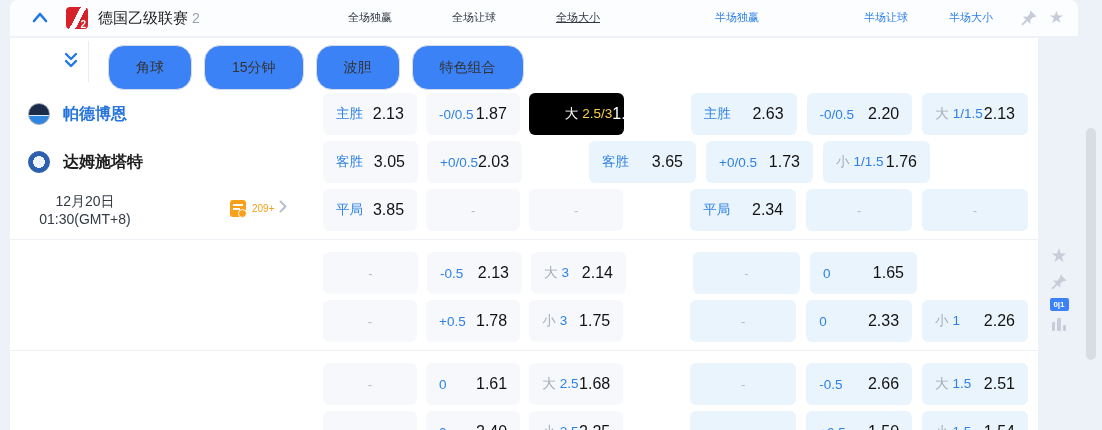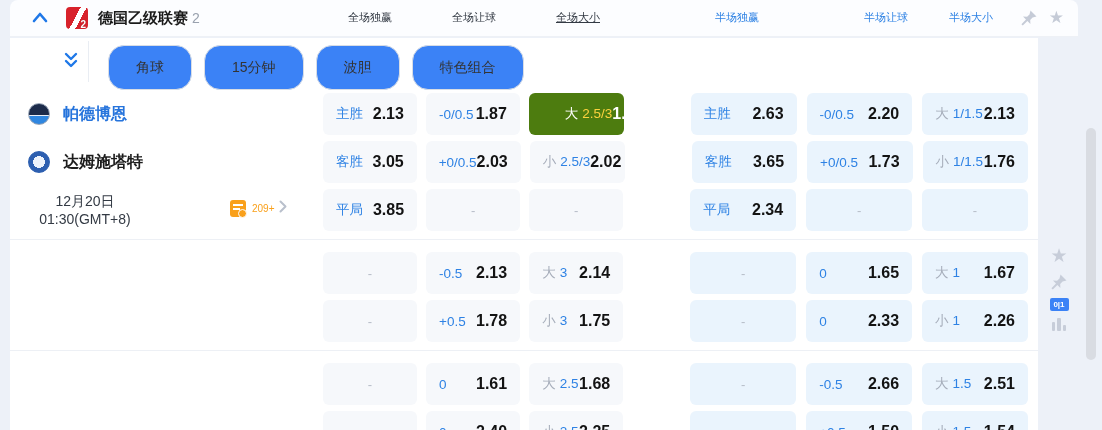--- a/index.html
+++ b/index.html
@@ -22,21 +22,21 @@
   }
   .league-logo {
     position:absolute; left:56px; top:7px; width:22px; height:22px;
     border-radius:4px; overflow:hidden;
     background:linear-gradient(118deg,#d8222b 0 44%,#ffffff 44% 62%,#d8222b 62% 100%);
   }
   .league-logo .logo-num {
     position:absolute; right:2px; bottom:-1px; font-size:10px; font-weight:bold; color:#fff;
     text-shadow:0 0 1px #7a1115;
   }
-  .league-name { position:absolute; left:88px; top:9px; font-size:15px; font-weight:bold; color:#1a1a1a; }
+  .league-name { position:absolute; left:88px; top:9px; font-size:15px; font-weight:normal; color:#1a1a1a; }
   .league-count { position:absolute; left:182px; top:10px; font-size:14px; color:#99a1ae; }
   .col-hdr { position:absolute; top:10px; width:120px; text-align:center; font-size:11px; cursor:pointer; }
   .col-hdr.full { color:#333a44; }
   .col-hdr.half { color:#2e82e4; }
   .hdr-pin { position:absolute; right:40px; top:9px; width:18px; height:18px; }
   .hdr-star { position:absolute; right:14px; top:6px; font-size:17px; color:#c5cbd7; line-height:24px; }
   
   .card {
     position:absolute; left:10px; top:38px; width:1028px; height:392px;
     background:#ffffff;
@@ -63,22 +63,22 @@
   }
   .cell.c-full { width:95px; margin-right:9px; }
   .cell.c-half { width:107px; margin-right:10px; }
   .cell.gap-left { margin-left:58px; }
   .cell.plainbg { background:#f6f8fb; }
   .cell.tintbg { background:#eaf4fd; }
   .cell.dash { justify-content:center; color:#b6bdc8; font-size:13px; cursor:default; }
   .lab { font-size:13.5px; color:#2e82e4; white-space:nowrap; }
   .lab .side { color:#a6adba; margin-right:4px; }
   .lab .line { color:#2e82e4; }
-  .val { font-size:16px; font-weight:bold; color:#131313; }
-  .cell.selected { background:#4d7c0f;padding-left:36px; }
+  .val { font-size:16px; font-weight:normal; color:#131313; }
+  .cell.selected { background:#000000;padding-left:36px; }
   .cell.selected .side { color:#ffffff; }
   .cell.selected .line { color:#fdd23e; }
   .cell.selected .val { color:#ffffff; }
   .group-sep { border-top:1px solid #edf0f5; margin:8px 0 12px 0; }
   
   .team { position:absolute; left:18px; top:0; height:42px; display:flex; align-items:center; cursor:pointer; }
   .team-logo { width:22px; height:22px; border-radius:50%; flex:0 0 22px; }
   .logo-home { background:linear-gradient(180deg,#1c2b4a 0 54%,#e8eef7 54% 62%,#2f86e0 62% 100%); border:1px solid #9aa6b8; }
   .logo-away { background:radial-gradient(circle at 50% 50%, #eef3fb 0 42%, #2d5fb0 42% 100%); border:1px solid #2d5fb0; }
   .team-name { margin-left:13px; font-size:16px; font-weight:bold; }
@@ -190,24 +190,20 @@
           </div>
         </div>
         <div class="cell c-full plainbg">
           <span class="lab">客胜</span>
           <span class="val">3.05</span>
         </div>
         <div class="cell c-full plainbg">
           <span class="lab">+0/0.5</span>
           <span class="val">2.03</span>
         </div>
-        <div class="cell c-full plainbg">
-          <span class="lab"><span class="side">小</span><span class="line">2.5/3</span></span>
-          <span class="val">2.02</span>
-        </div>
         <div class="cell c-half tintbg gap-left">
           <span class="lab">客胜</span>
           <span class="val">3.65</span>
         </div>
         <div class="cell c-half tintbg">
           <span class="lab">+0/0.5</span>
           <span class="val">1.73</span>
         </div>
         <div class="cell c-half tintbg">
           <span class="lab"><span class="side">小</span><span class="line">1/1.5</span></span>
@@ -251,24 +247,20 @@
           <span class="val">2.13</span>
         </div>
         <div class="cell c-full plainbg">
           <span class="lab"><span class="side">大</span><span class="line">3</span></span>
           <span class="val">2.14</span>
         </div>
         <div class="cell c-half tintbg gap-left dash">-</div>
         <div class="cell c-half tintbg">
           <span class="lab">0</span>
           <span class="val">1.65</span>
-        </div>
-        <div class="cell c-half tintbg">
-          <span class="lab"><span class="side">大</span><span class="line">1</span></span>
-          <span class="val">1.67</span>
         </div>
       </div>
       <div class="orow">
         <div class="leftcol"></div>
         <div class="cell c-full plainbg dash">-</div>
         <div class="cell c-full plainbg">
           <span class="lab">+0.5</span>
           <span class="val">1.78</span>
         </div>
         <div class="cell c-full plainbg">

